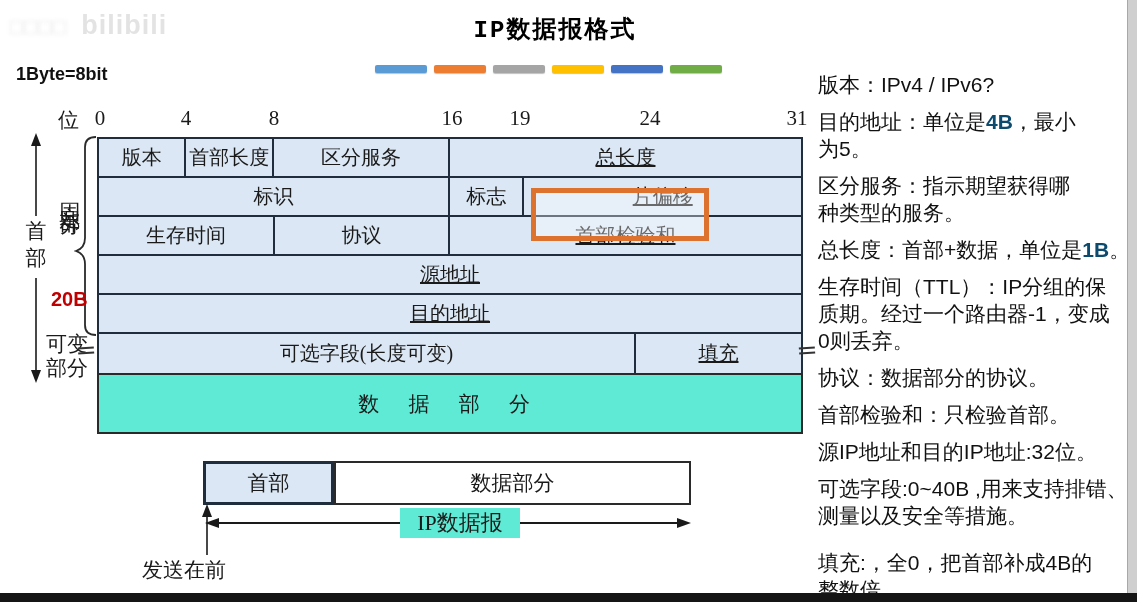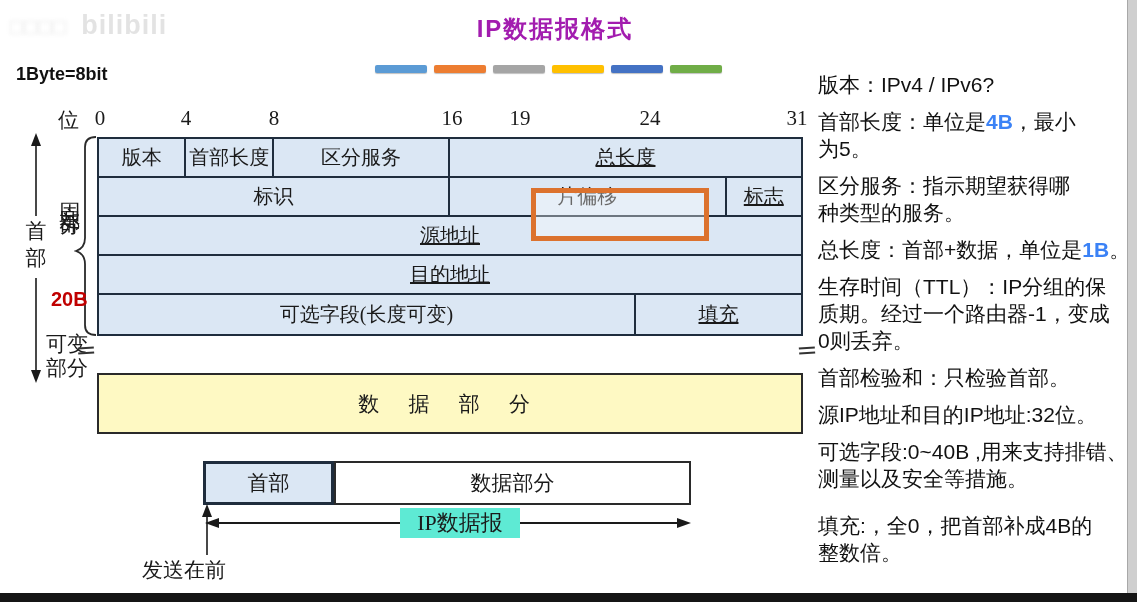--- a/index.html
+++ b/index.html
@@ -9,22 +9,22 @@
     font-family:"Liberation Serif","DejaVu Serif",serif; color:#1a1a1a; overflow:hidden;
   }
   
   .watermark {
     position:absolute; left:10px; top:10px; font-family:"Liberation Sans",sans-serif;
     font-weight:bold; font-size:27px; color:rgba(185,185,185,.40); letter-spacing:1px;
   }
   .watermark .blur-blob{ filter:blur(2px); margin-right:14px; font-size:22px; }
   .page-title {
     position:absolute; left:330px; top:13px; width:450px; text-align:center;
-    font-family:Liberation Sans, sans-serif; font-weight:bold; font-size:24px;
-    color:#a21caf; letter-spacing:2px;
+    font-family:Liberation Mono, monospace; font-weight:bold; font-size:24px;
+    color:#000000; letter-spacing:2px;
   }
   .dash-row { position:absolute; left:375px; top:65px; display:flex; gap:7px; }
   .dash { width:52px; height:8px; border-radius:2px; box-shadow:0 1px 1px rgba(0,0,0,.25); }
   .byte-note {
     position:absolute; left:16px; top:64px; font-family:"Liberation Sans",sans-serif;
     font-weight:bold; font-size:18px; color:#111;
   }
   
   .bit-label { position:absolute; left:58px; top:106px; font-size:21px; }
   .bit-tick { position:absolute; top:106px; transform:translateX(-50%); font-size:21px; }
@@ -39,21 +39,21 @@
     display:flex; align-items:center; justify-content:center;
     font-size:20px; border-right:2px solid #1f2d3d; background:#dbe7f4;
   }
   .tcell:last-child { border-right:none;text-decoration:underline; }
   .highlight-box {
     position:absolute; left:531px; top:188px; width:178px; height:53px;
     border:5px solid #DC722E; background:rgba(255,255,255,.35); pointer-events:none;
   }
   .data-section {
     position:absolute; left:97px; top:373px; width:706px; height:61px;
-    border:2px solid #2a2a2a; background:#fef9c3; display:flex; align-items:center;
+    border:2px solid #2a2a2a; background:#5eead4; display:flex; align-items:center;
     justify-content:center; font-size:21px; letter-spacing:12px;
   }
   
   .v-arrow-svg { position:absolute; left:26px; top:133px; }
   .header-vlabel {
     position:absolute; left:23px; top:218px; width:26px; font-size:21px;
     line-height:27px; text-align:center; background:#fff;
   }
   .fixed-vlabel {
     position:absolute; left:56px; top:186px; writing-mode:vertical-rl; text-orientation:upright;
@@ -87,21 +87,21 @@
   }
   .sent-first { position:absolute; left:142px; top:556px; font-size:21px; }
   
   .notes {
     position:absolute; left:818px; top:71px; width:312px;
     font-family:"Liberation Sans",sans-serif; font-size:21px; color:#111;
   }
   .note-p { margin-bottom:10px; }
   .note-p.tight { margin-bottom:20px; }
   .note-line { white-space:nowrap; line-height:27px; }
-  .seg-red { color:#3b82f6; font-weight:bold; }
+  .seg-red { color:#0c4a6e; font-weight:bold; }
   
   .right-strip { position:absolute; right:0; top:0; width:10px; height:593px;
     background:#cfcfcf; border-left:1px solid #a8a8a8; }
   .bottom-bar { position:absolute; left:0; bottom:0; width:1137px; height:9px; background:#151515; }
 </style>
 </head>
 <body>
 
 <div class="stage">
 
@@ -133,22 +133,27 @@
 
   <div class="ipv4-table" id="ipTable">
       <div class="trow">
         <div class="tcell" style="flex: 0 0 12.46%;">版本</div>
         <div class="tcell" style="flex: 0 0 12.46%;">首部长度</div>
         <div class="tcell" style="flex: 0 0 25.08%;">区分服务</div>
         <div class="tcell" style="flex: 0 0 50%;">总长度</div>
       </div>
       <div class="trow">
         <div class="tcell" style="flex: 0 0 50%;">标识</div>
+        <div class="tcell" style="flex: 0 0 10.6%;">标志</div>
         <div class="tcell" style="flex: 0 0 39.4%;">片偏移</div>
-        <div class="tcell" style="flex: 0 0 10.6%;">标志</div>
+      </div>
+      <div class="trow">
+        <div class="tcell" style="flex: 0 0 25.08%;">生存时间</div>
+        <div class="tcell" style="flex: 0 0 24.92%;">协议</div>
+        <div class="tcell" style="flex: 0 0 50%;">首部检验和</div>
       </div>
       <div class="trow">
         <div class="tcell" style="flex: 0 0 100%;">源地址</div>
       </div>
       <div class="trow">
         <div class="tcell" style="flex: 0 0 100%;">目的地址</div>
       </div>
       <div class="trow">
         <div class="tcell" style="flex: 0 0 76.5%;">可选字段(长度可变)</div>
         <div class="tcell" style="flex: 0 0 23.5%;">填充</div>
@@ -192,36 +197,39 @@
     <polygon points="496,23 482,18 482,28" fill="#1a1a1a"></polygon>
   </svg>
   <div class="pkt-span-label">IP数据报</div>
   <div class="sent-first">发送在前</div>
 
   <div class="notes" id="notesCol">
       <div class="note-p">
         <div class="note-line"><span>版本：IPv4 / IPv6?</span></div>
       </div>
       <div class="note-p">
-        <div class="note-line"><span>首部长度：单位是</span><span class="seg-red">4B</span><span>，最小</span></div>
+        <div class="note-line"><span>目的地址：单位是</span><span class="seg-red">4B</span><span>，最小</span></div>
         <div class="note-line"><span>为5。</span></div>
       </div>
       <div class="note-p">
         <div class="note-line"><span>区分服务：指示期望获得哪</span></div>
         <div class="note-line"><span>种类型的服务。</span></div>
       </div>
       <div class="note-p">
         <div class="note-line"><span>总长度：首部+数据，单位是</span><span class="seg-red">1B</span><span>。</span></div>
       </div>
       <div class="note-p">
         <div class="note-line"><span>生存时间（TTL）：IP分组的保</span></div>
         <div class="note-line"><span>质期。经过一个路由器-1，变成</span></div>
         <div class="note-line"><span>0则丢弃。</span></div>
       </div>
       <div class="note-p">
+        <div class="note-line"><span>协议：数据部分的协议。</span></div>
+      </div>
+      <div class="note-p">
         <div class="note-line"><span>首部检验和：只检验首部。</span></div>
       </div>
       <div class="note-p">
         <div class="note-line"><span>源IP地址和目的IP地址:32位。</span></div>
       </div>
       <div class="note-p tight">
         <div class="note-line"><span>可选字段:0~40B ,用来支持排错、</span></div>
         <div class="note-line"><span>测量以及安全等措施。</span></div>
       </div>
       <div class="note-p">

